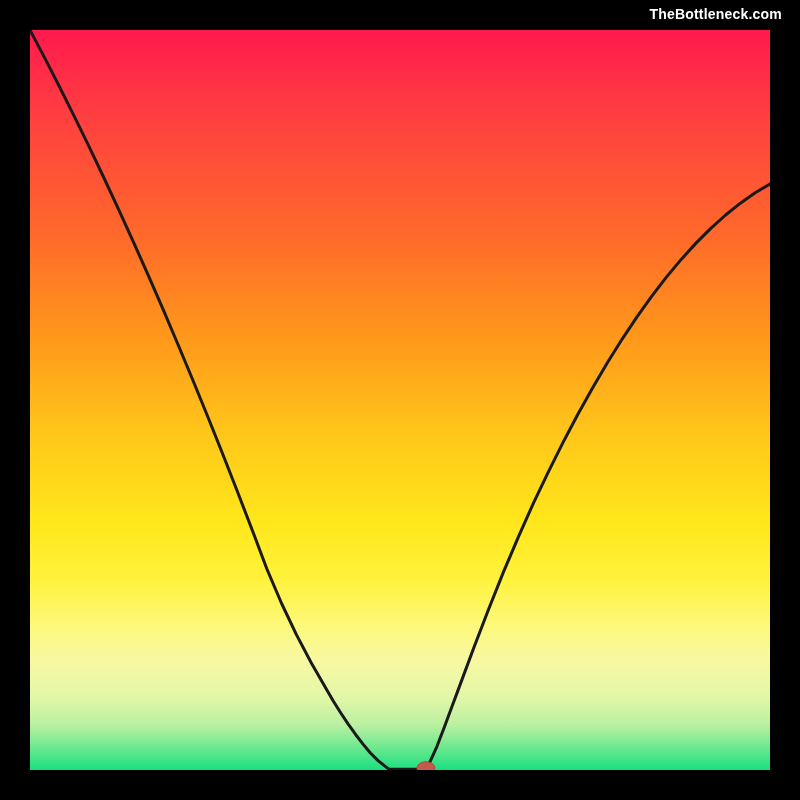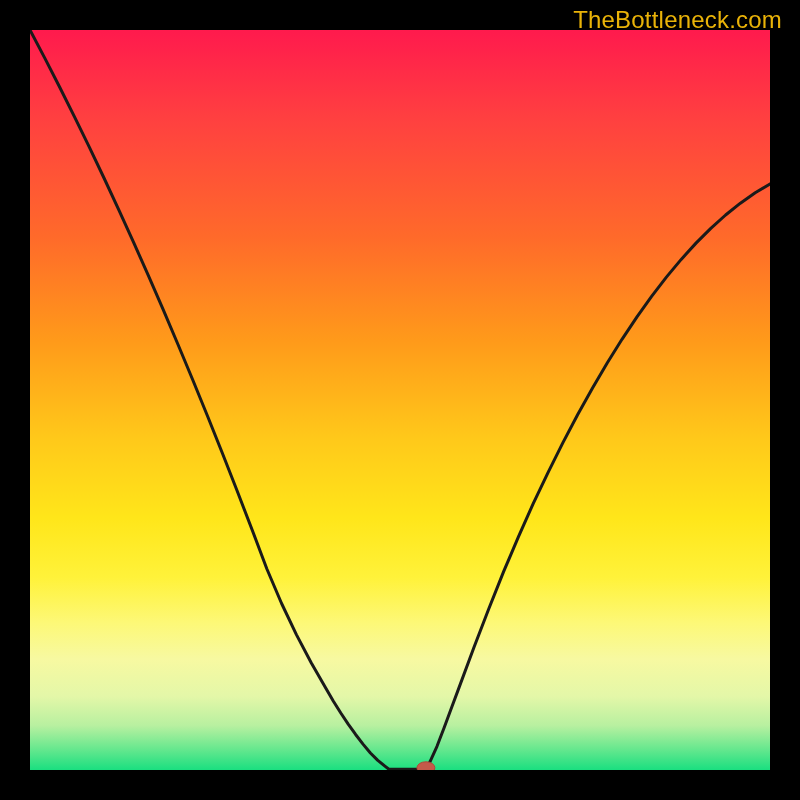--- a/index.html
+++ b/index.html
@@ -16,23 +16,23 @@
     left: 0;
     top: 0;
     width: 800px;
     height: 800px;
     background: #000;
   }
   .watermark {
     position: absolute;
     top: 6px;
     right: 18px;
-    color: #eab308;
-    font-size: 24px;
-    font-weight: 400;
+    color: #ffffff;
+    font-size: 14px;
+    font-weight: 700;
     letter-spacing: 0.2px;
     font-family: Arial, Helvetica, sans-serif;
     user-select: none;
   }
   .plot-area {
     position: absolute;
     left: 30px;
     top: 30px;
     width: 740px;
     height: 740px;

